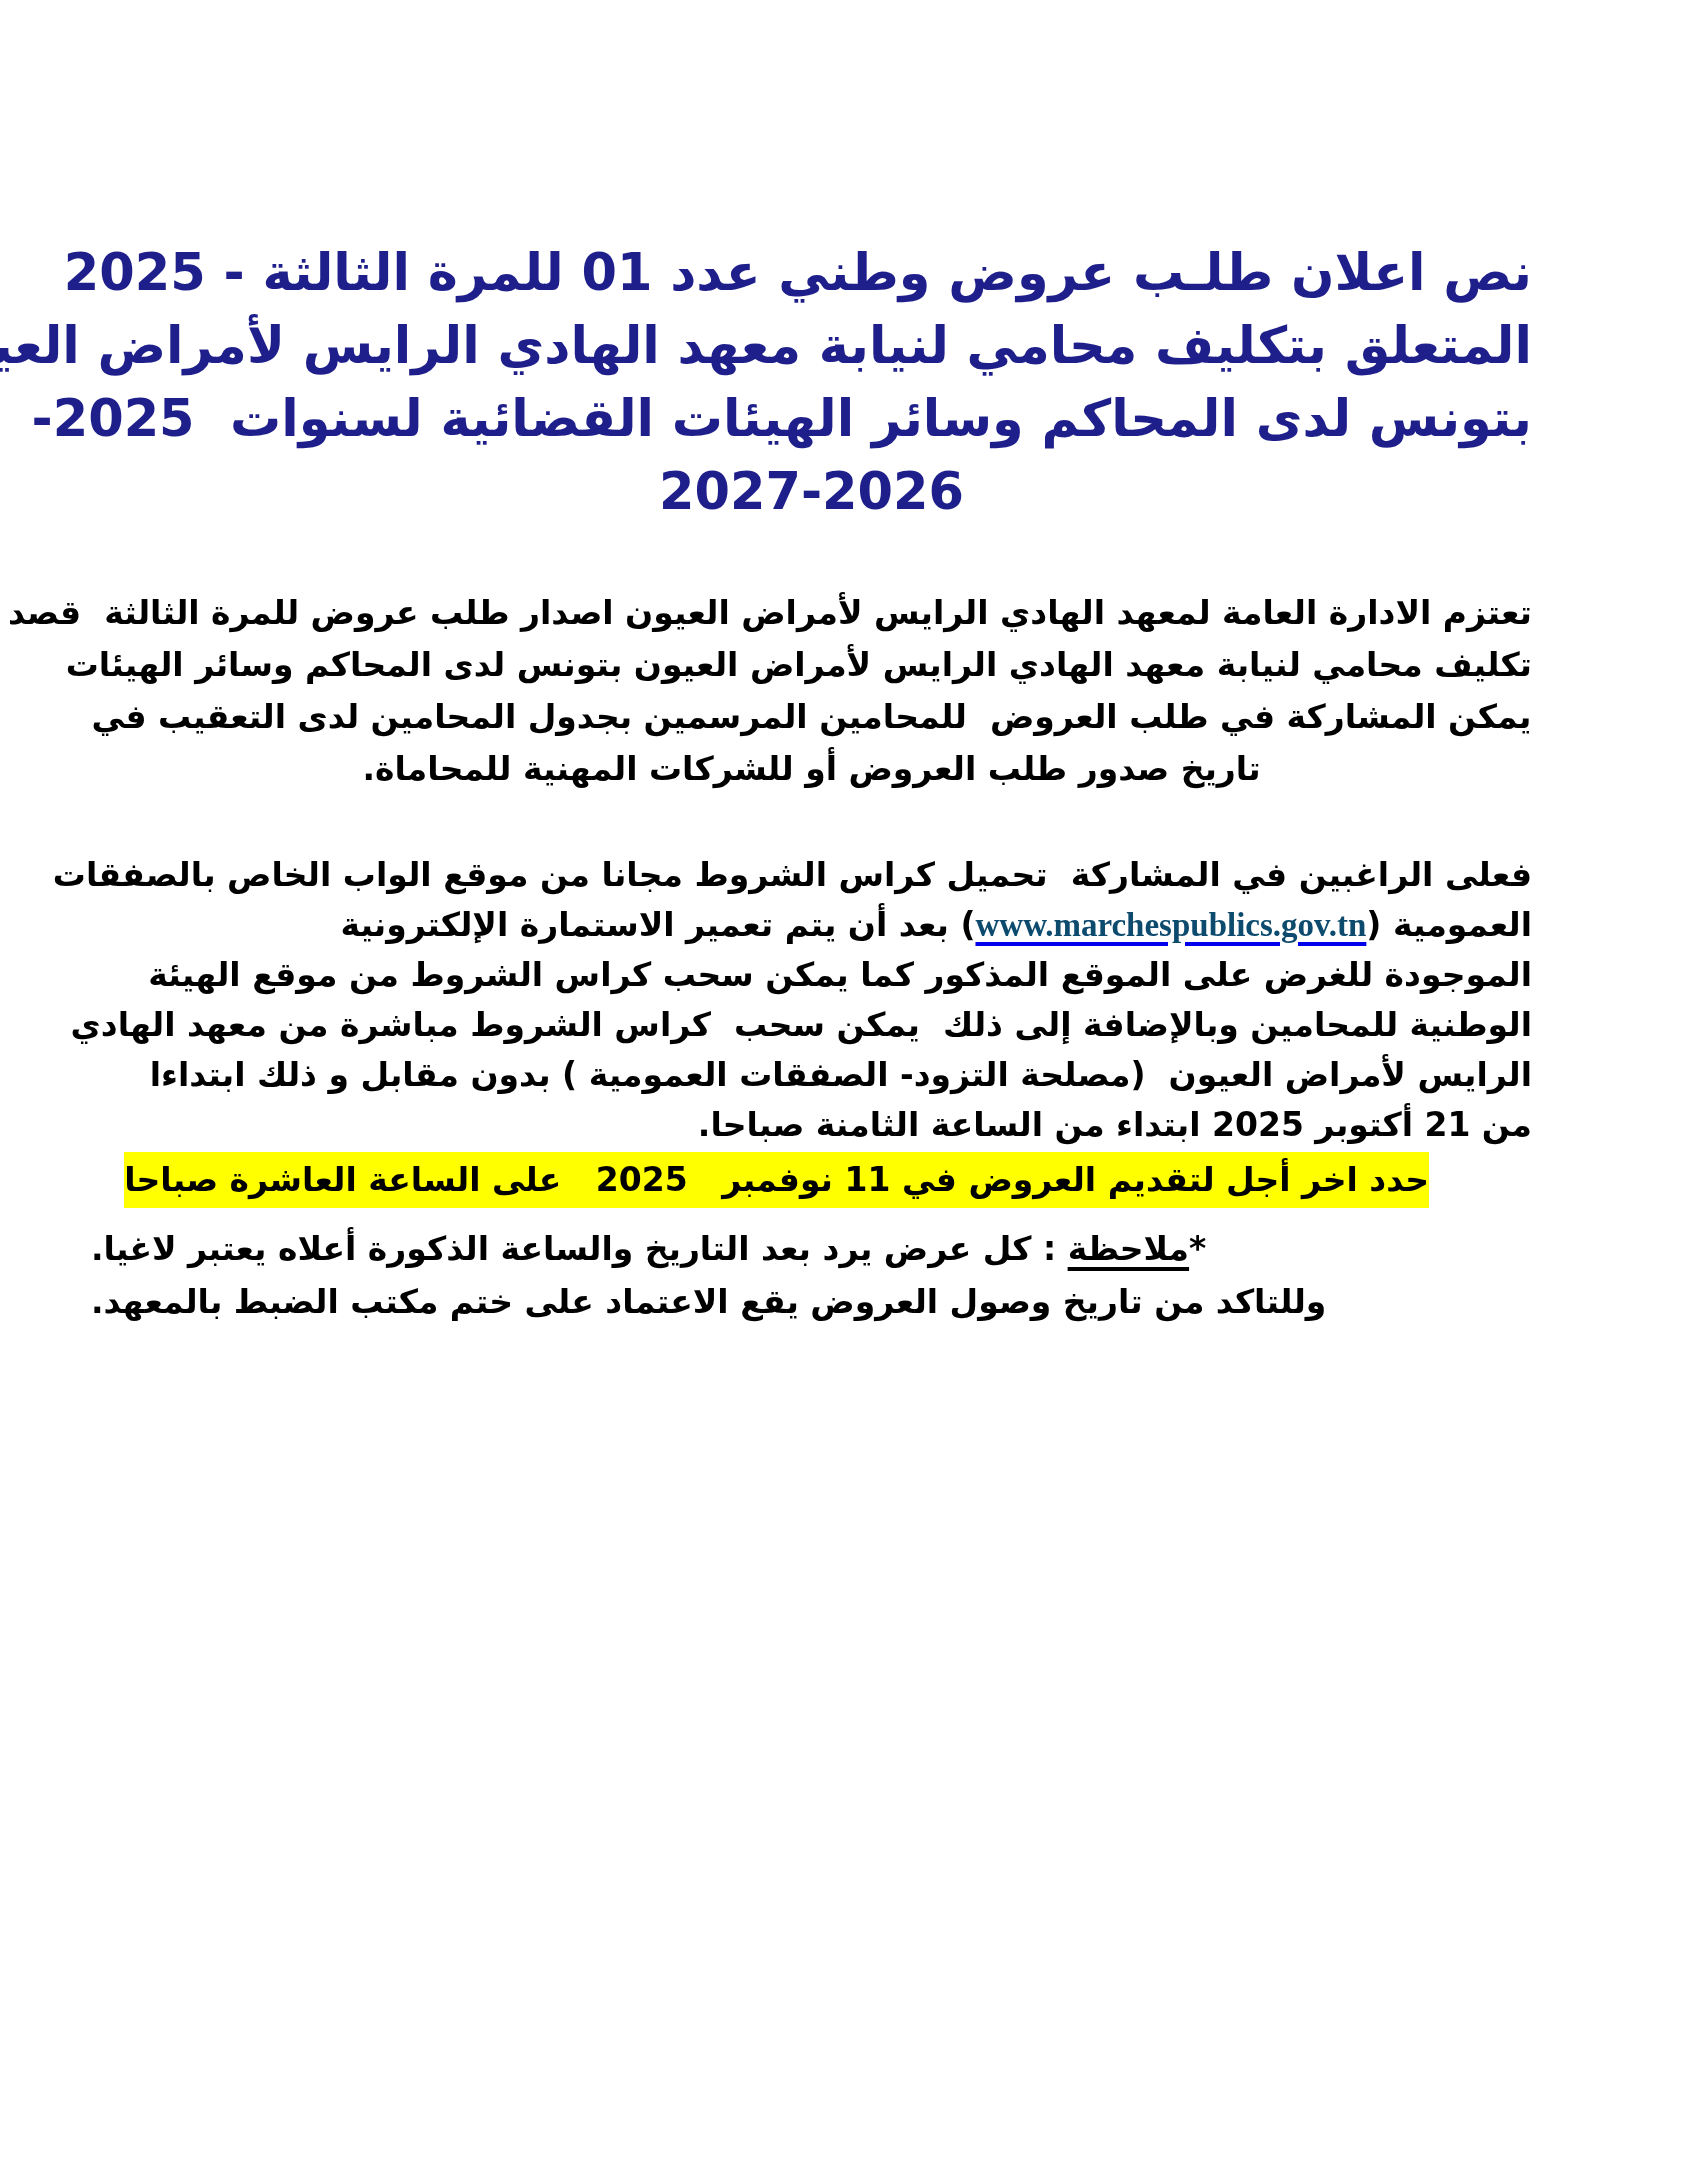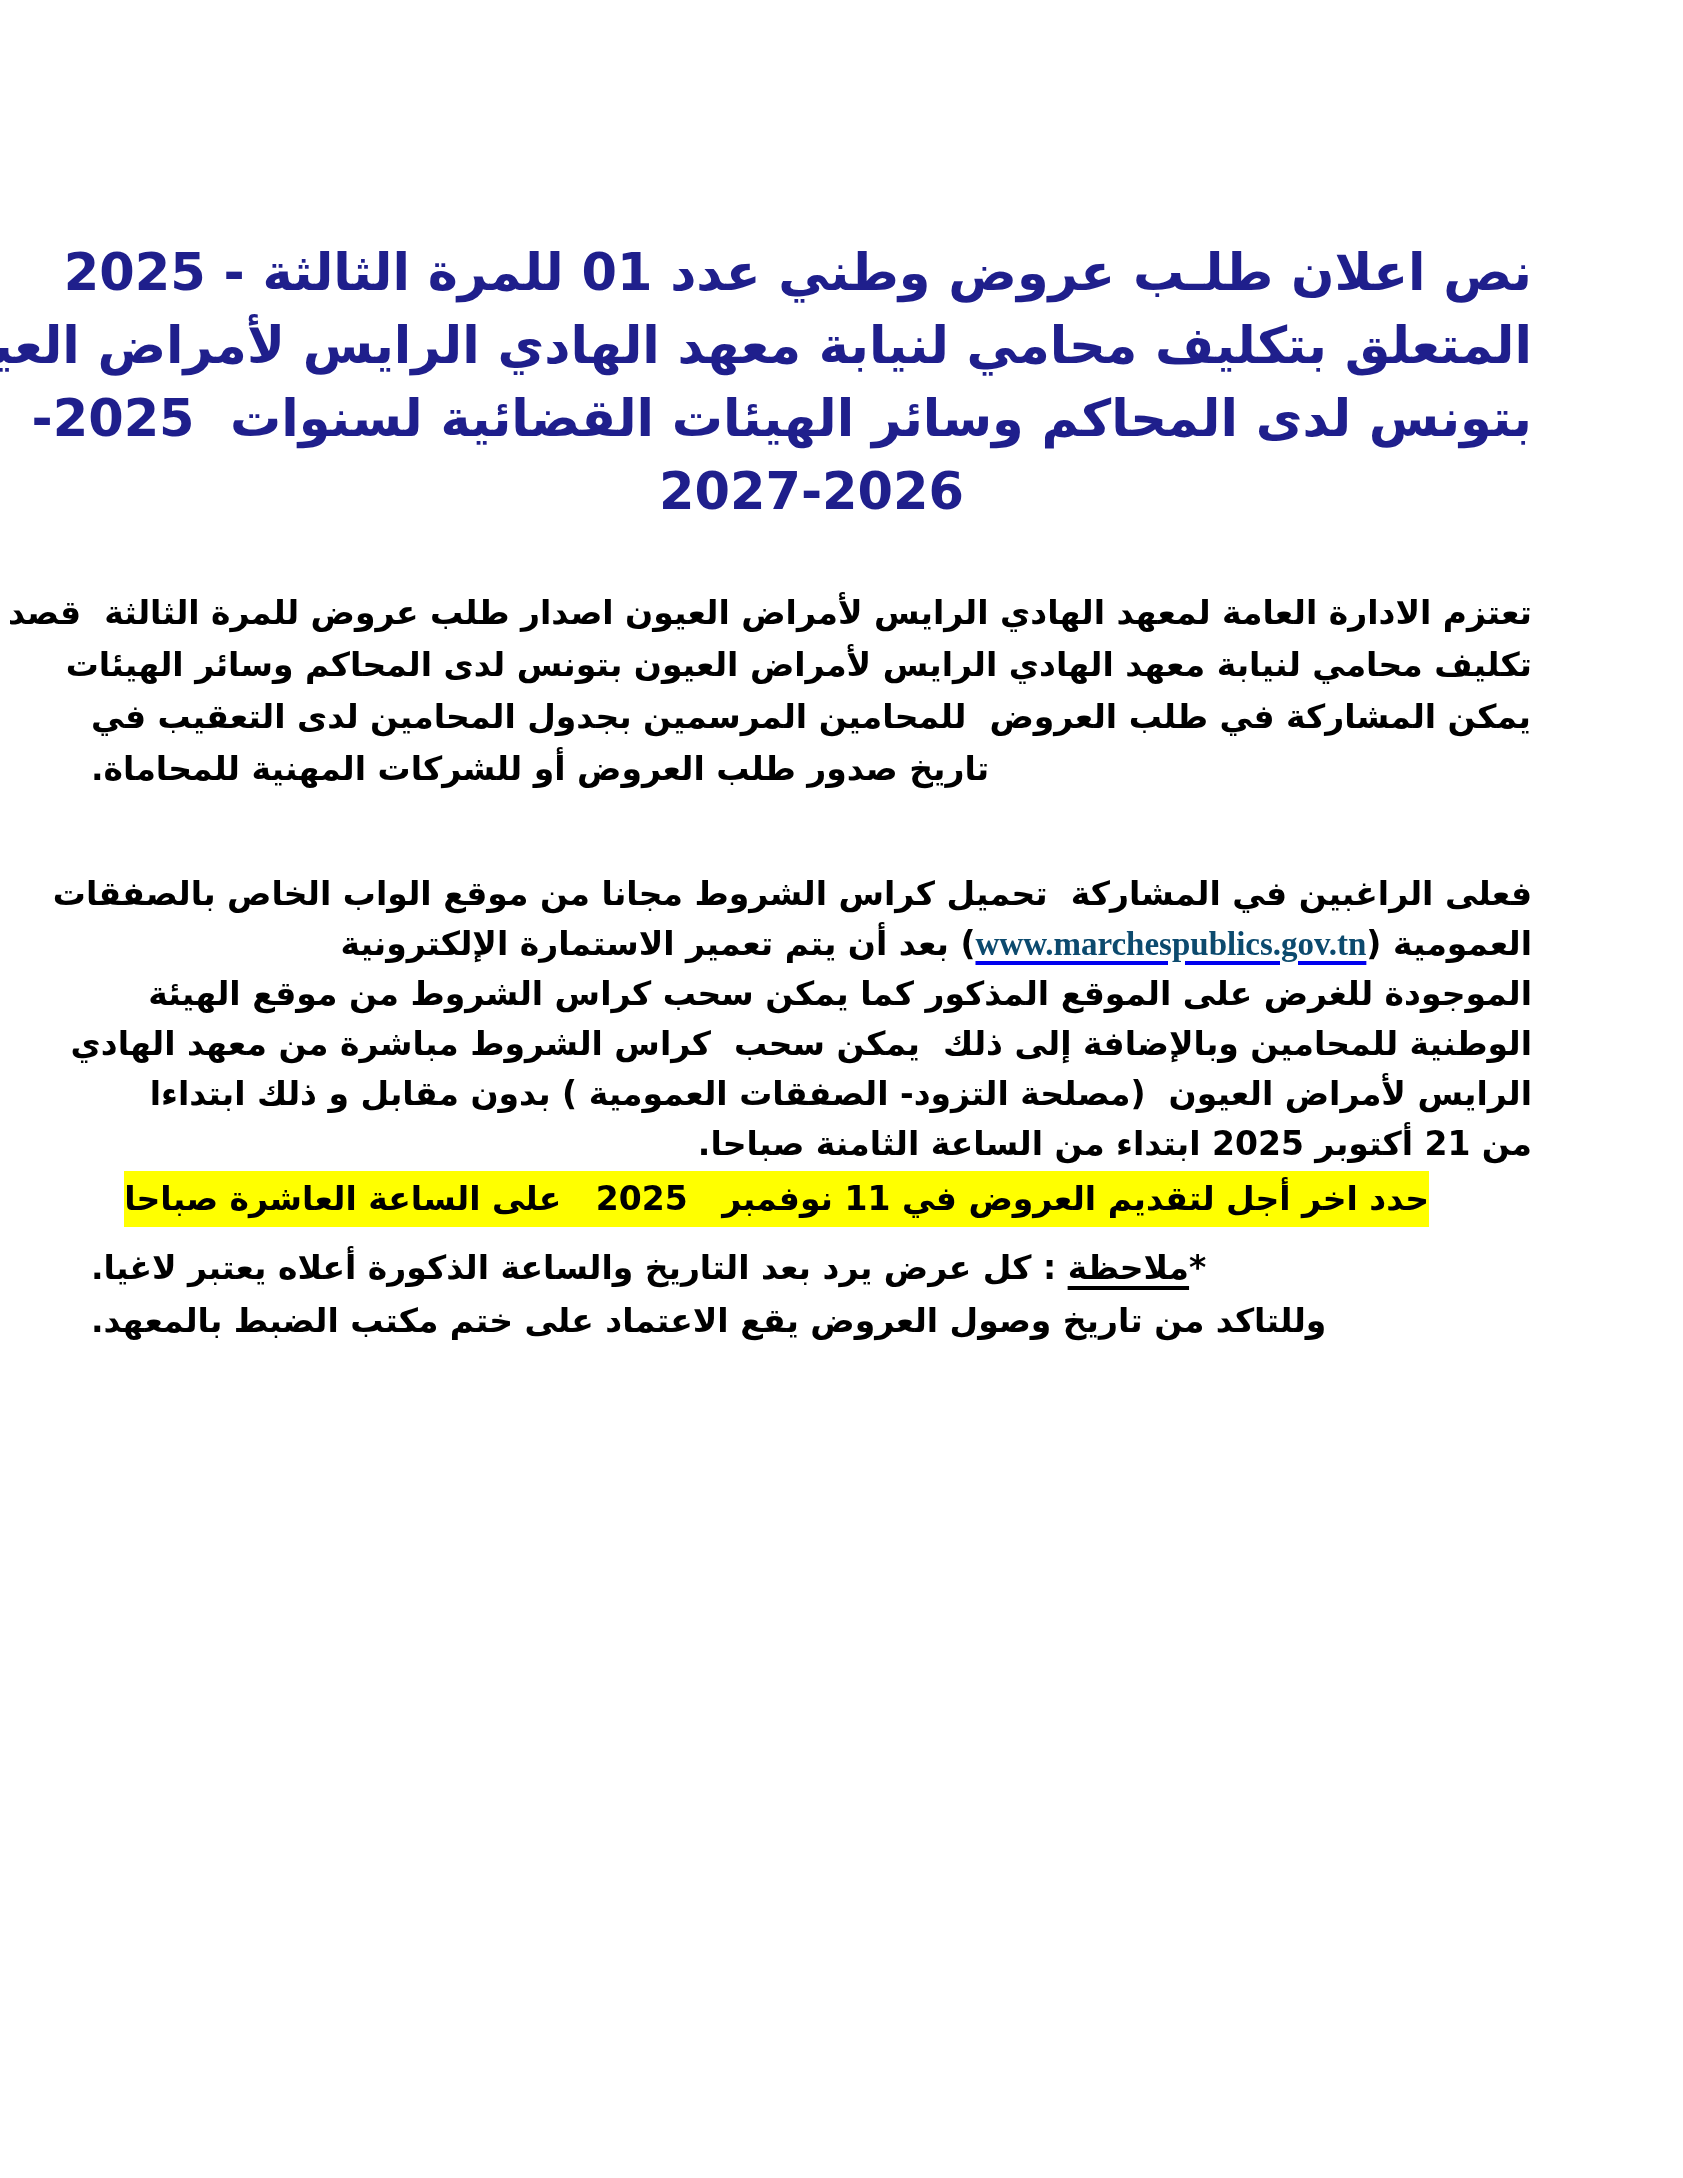--- a/index.html
+++ b/index.html
@@ -19,26 +19,26 @@
   .title{
     margin-top:236px;
     text-align:center;
     color:#1f1f8c;
     font-size:51px;
     line-height:73px;
   }
   
   .para1{
     margin-top:59px;
-    text-align:left;
+    text-align:center;
     font-size:33px;
     line-height:52px;
   }
   .para2{
-    margin-top:74px;
+    margin-top:55px;
     text-align:right;
     font-size:33px;
     line-height:50px;
   }
   .url{
     font-family:"Liberation Serif","DejaVu Serif",serif;
     font-weight:700;
     color:#0c4a6e;
     text-decoration:underline;
     text-decoration-color:#0000ee;

